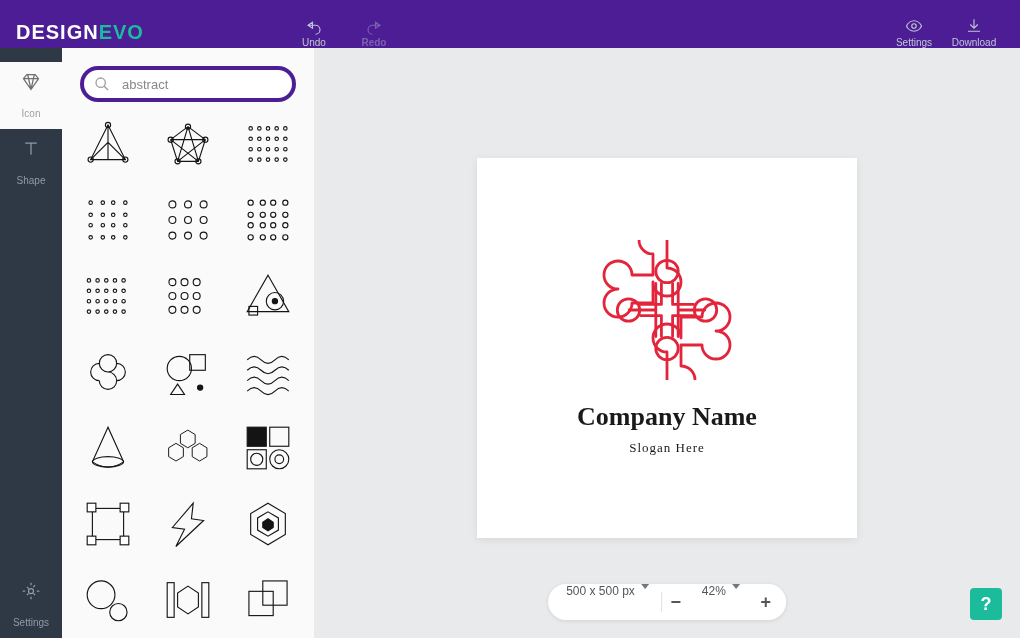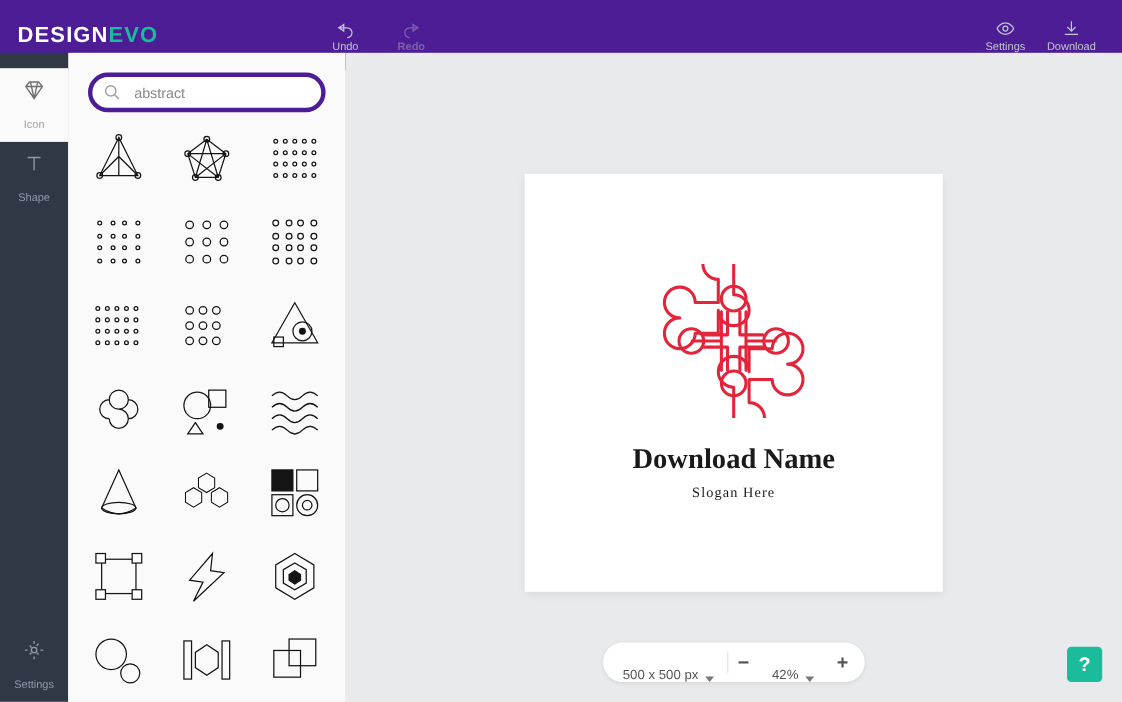--- a/index.html
+++ b/index.html
@@ -35,21 +35,21 @@
     
     
     .canvas-area { position: absolute; left: 314px; top: 48px; right: 0; bottom: 0; background: #e9eaec; display: flex; align-items: center; justify-content: center; }
     .canvas-card { width: 380px; height: 380px; background: #fff; box-shadow: 0 2px 8px rgba(0,0,0,0.08); display: flex; flex-direction: column; align-items: center; justify-content: center; padding: 40px; margin-top: 10px; }
     .logo-mark { width: 140px; height: 140px; stroke: #e3253c; fill: none; stroke-width: 4; stroke-linecap: round; stroke-linejoin: round; margin-bottom: 22px; }
     .company-name { font-size: 26px; font-weight: 700; color: #1a1a1a; font-family: Georgia, serif; margin-bottom: 8px; }
     .slogan { font-size: 13px; font-family: Georgia, serif; color: #1a1a1a; letter-spacing: 1px; }
     
     
     .zoombar { position: absolute; bottom: 18px; left: 50%; transform: translateX(-50%); background: #fff; border-radius: 20px; height: 36px; display: flex; align-items: center; padding: 0 6px; box-shadow: 0 1px 4px rgba(0,0,0,0.1); gap: 0; }
-    .zoom-seg { padding: 0 12px; font-size: 12px; color: #555; display: flex; align-items: flex-end; gap: 6px; height: 100%; cursor: pointer; }
+    .zoom-seg { padding: 0 12px; font-size: 12px; color: #555; display: flex; align-items: flex-start; gap: 6px; height: 100%; cursor: pointer; }
     .zoom-sep { width: 1px; height: 20px; background: #e0e0e0; }
     .zoom-btn { font-size: 18px; font-weight: bold; color: #555; width: 28px; text-align: center; cursor: pointer; }
     .zoom-caret { border-left: 4px solid transparent; border-right: 4px solid transparent; border-top: 5px solid #777; display: inline-block; }
     
     .help-btn { position: absolute; bottom: 18px; right: 18px; width: 32px; height: 32px; background: #1abc9c; border-radius: 4px; display: flex; align-items: center; justify-content: center; color: #fff; font-size: 18px; font-weight: bold; cursor: pointer; }
   </style>
 </head>
 <body>
 
 <div class="topbar">
@@ -368,21 +368,21 @@
     <svg class="logo-mark" viewBox="0 0 200 200">
       <path d="M100 30 a20 20 0 1 1 -20 20 v30 h-30 a20 20 0 1 1 -20 -20 a20 20 0 1 1 20 -20 h30 v-30 a20 20 0 1 1 20 -20z" transform="translate(0,10)"></path>
       <path d="M100 170 a20 20 0 1 1 20 -20 v-30 h30 a20 20 0 1 1 20 20 a20 20 0 1 1 -20 20 h-30 v30 a20 20 0 1 1 -20 20z" transform="translate(0,-10)"></path>
       <circle cx="100" cy="45" r="16"></circle>
       <circle cx="100" cy="155" r="16"></circle>
       <circle cx="45" cy="100" r="16"></circle>
       <circle cx="155" cy="100" r="16"></circle>
       <path d="M84 62 v38 h-38 M116 62 v38 h38 M84 138 v-38 h-38 M116 138 v-38 h38"></path>
       <path d="M92 62 v30 h-30 M108 62 v30 h30 M92 138 v-30 h-30 M108 138 v-30 h30"></path>
     </svg>
-    <div class="company-name">Download Name</div>
+    <div class="company-name">Company Name</div>
     <div class="slogan">Slogan Here</div>
   </div>
 
   <div class="zoombar">
     <div class="zoom-seg">
       <span>500 x 500 px</span>
       <span class="zoom-caret"></span>
     </div>
     <div class="zoom-sep"></div>
     <div class="zoom-btn">−</div>

